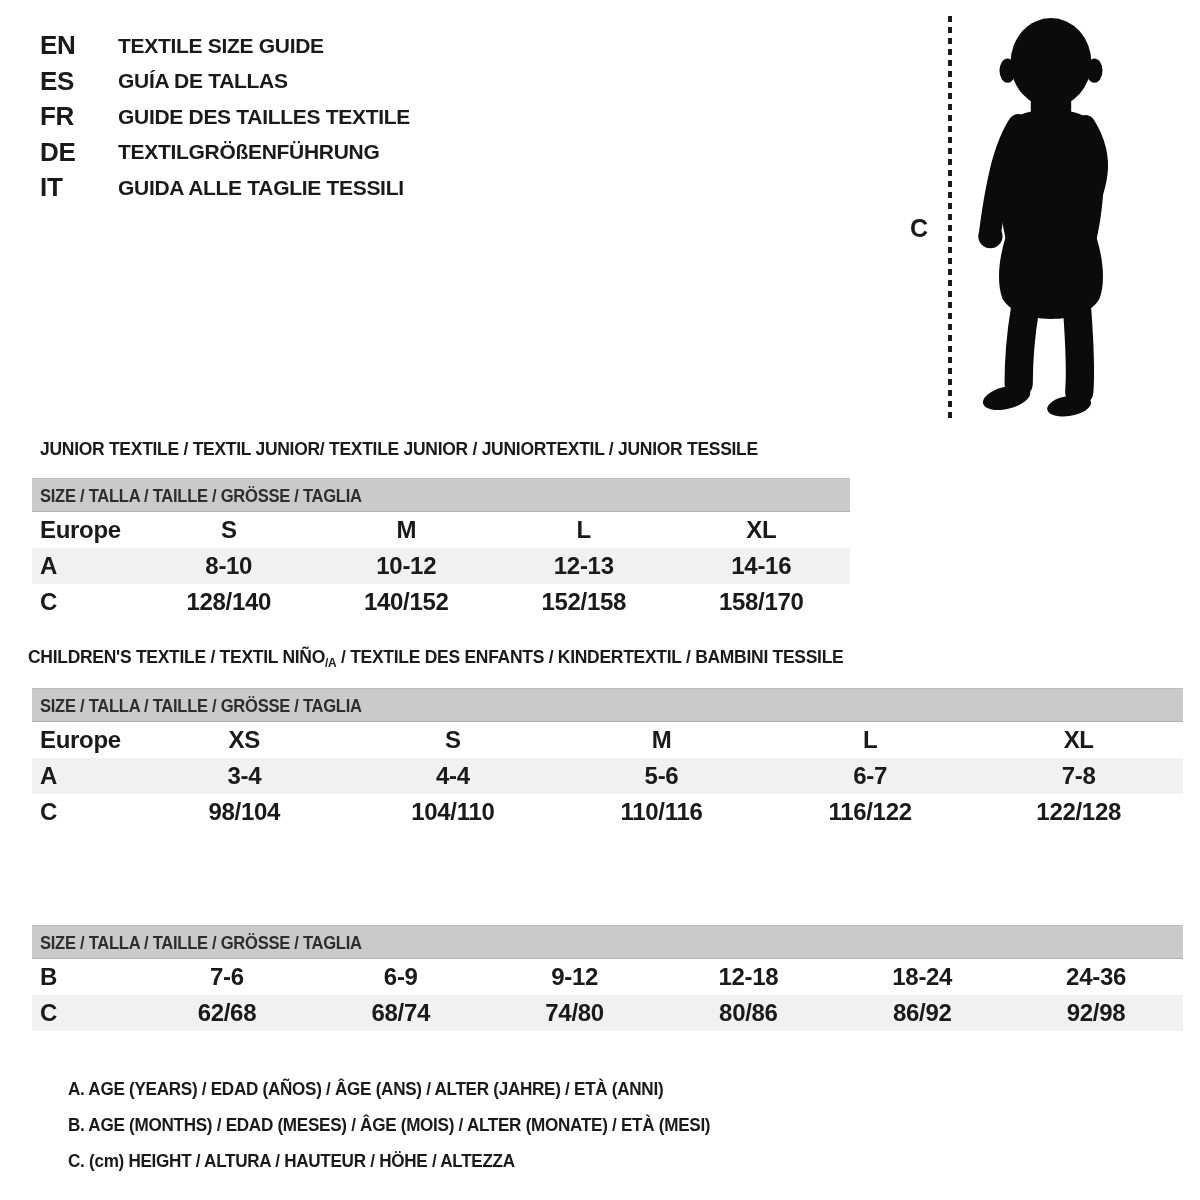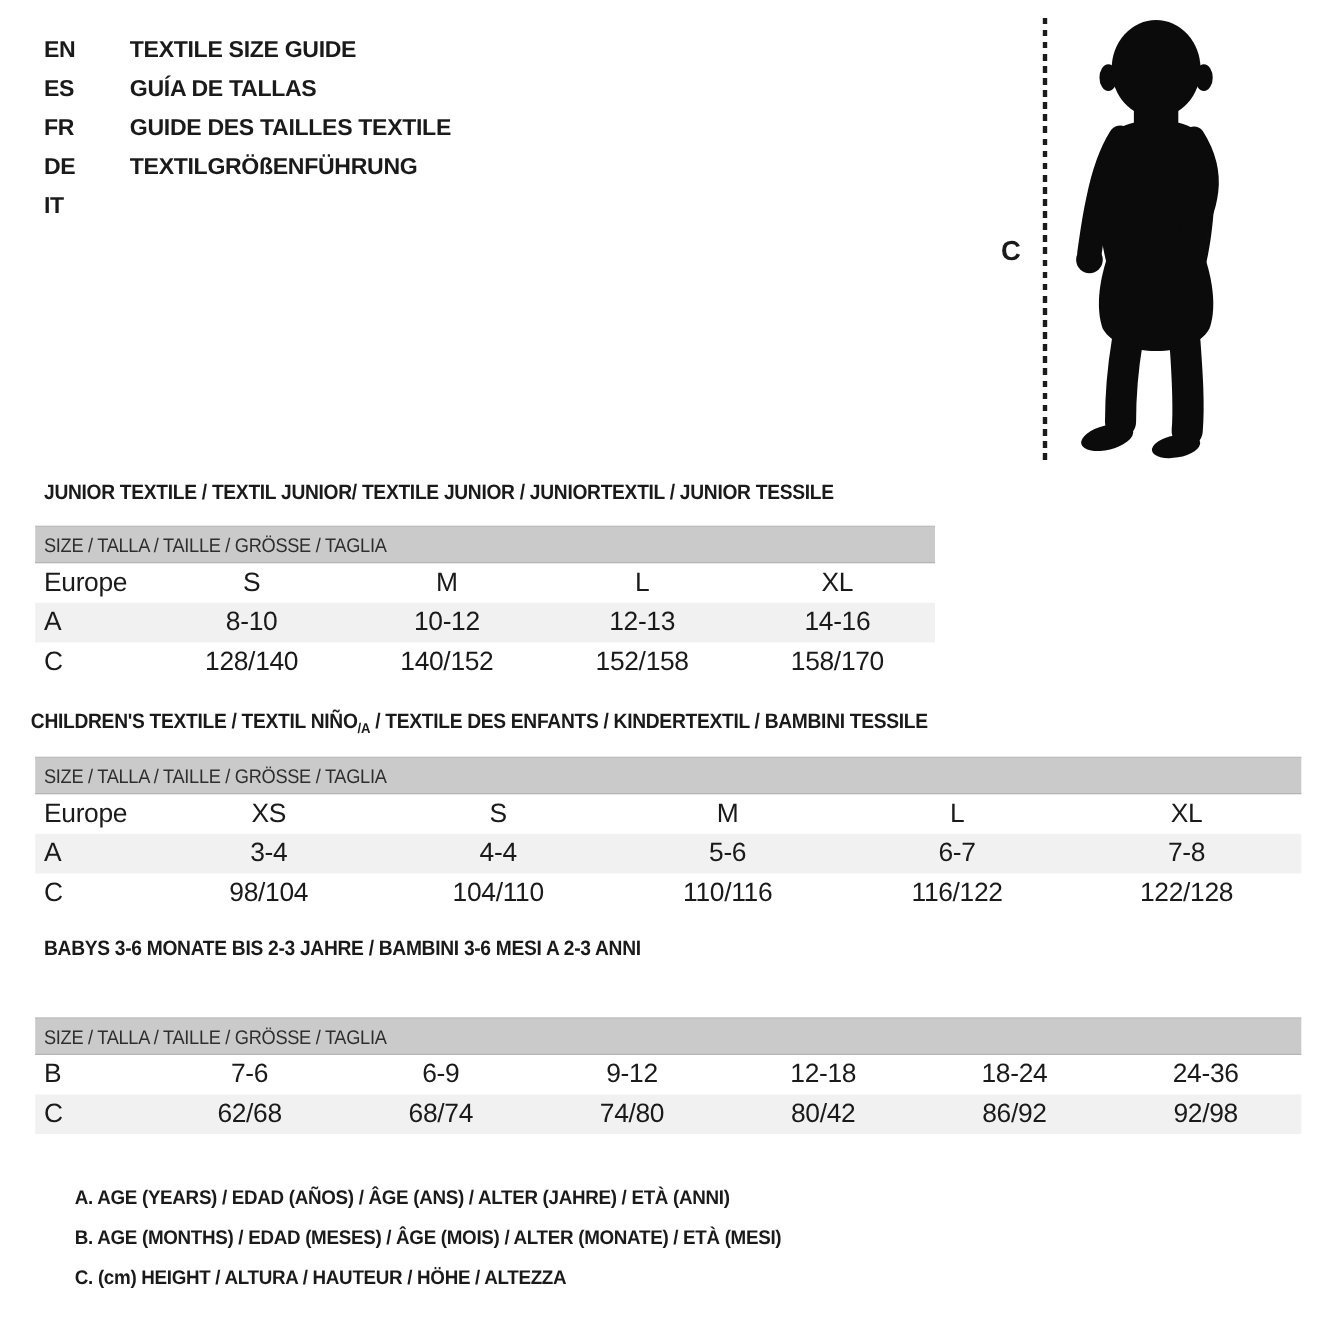--- a/index.html
+++ b/index.html
@@ -5,36 +5,36 @@
   html,body{margin:0;padding:0;}
   body{
     width:1200px;height:1200px;background:#ffffff;position:relative;overflow:hidden;
     font-family:"Liberation Sans",sans-serif;color:#1a1a1a;
     -webkit-font-smoothing:antialiased;
   }
   .abs{position:absolute;}
   
   .lang-block{left:40px;top:28px;}
   .lang-row{display:flex;height:35.5px;align-items:center;}
-  .lang-code{width:78px;font-size:21px;font-weight:bold;letter-spacing:-0.3px;}
+  .lang-code{width:78px;font-size:26px;font-weight:bold;letter-spacing:-0.3px;}
   .lang-label{font-size:21px;font-weight:bold;letter-spacing:-0.3px;white-space:nowrap;}
   
   .measure-line{
     left:948px;top:16px;width:4px;height:404px;
     background:repeating-linear-gradient(to bottom,#1b1b1b 0 6px,transparent 6px 11px);
   }
   .measure-label{left:910px;top:214px;font-size:25px;font-weight:bold;}
   .silhouette{left:956px;top:8px;}
   
   .sec-title{font-size:19px;font-weight:bold;white-space:nowrap;}
   .cond{display:inline-block;transform:scaleX(0.92);transform-origin:0 50%;letter-spacing:-0.3px;}
   .cond95{display:inline-block;transform:scaleX(0.95);transform-origin:0 50%;letter-spacing:-0.3px;}
   .sub-a{font-size:13px;vertical-align:-4px;font-weight:bold;}
   
-  .size-table{font-weight:normal;}
+  .size-table{font-weight:bold;}
   .t-head{
     height:34px;line-height:34px;background:#cacaca;
     border-top:1px solid #bdbdbd;border-bottom:1px solid #b2b2b2;
     padding-left:8px;box-sizing:border-box;font-size:18px;color:#2e2e2e;white-space:nowrap;
   }
   .t-row{display:flex;height:36px;align-items:center;font-size:24px;}
   .t-row.shaded{background:#f1f1f1;}
   .t-lbl{width:100px;padding-left:8px;letter-spacing:-0.3px;}
   .t-val{flex:1;text-align:center;letter-spacing:-0.3px;}
   
@@ -58,20 +58,21 @@
   <div class="lang-row">
     <span class="lang-code">FR</span>
     <span class="lang-label">GUIDE DES TAILLES TEXTILE</span>
   </div>
   <div class="lang-row">
     <span class="lang-code">DE</span>
     <span class="lang-label">TEXTILGRÖßENFÜHRUNG</span>
   </div>
   <div class="lang-row">
     <span class="lang-code">IT</span>
+    <span class="lang-label">GUIDA ALLE TAGLIE TESSILI</span>
   </div>
 </div>
 
 <div class="abs measure-line"></div>
 <div class="abs measure-label">C</div>
 <svg class="abs silhouette" width="192" height="416" viewBox="0 0 95 206" aria-hidden="true">
   <g fill="#0b0b0b" stroke="none">
     <ellipse cx="47" cy="27" rx="20" ry="22"></ellipse>
     <ellipse cx="25.5" cy="31" rx="4" ry="6"></ellipse>
     <ellipse cx="68.5" cy="31" rx="4" ry="6"></ellipse>
@@ -148,41 +149,40 @@
     <span class="t-lbl">C</span>
     <span class="t-val">98/104</span>
     <span class="t-val">104/110</span>
     <span class="t-val">110/116</span>
     <span class="t-val">116/122</span>
     <span class="t-val">122/128</span>
   </div>
 </div>
 
 <div class="abs sec-title babies-title" style="left:40px;top:844px;">
-  <div><span class="cond">BABYS 3-6 MONATE BIS 2-3 JAHRE / BAMBINI 3-6 MESI A 2-3 ANNI</span></div>
 </div>
 <div class="abs size-table" style="left:32px;top:925px;width:1151px;">
   <div class="t-head">
     <span class="cond">SIZE / TALLA / TAILLE / GRÖSSE / TAGLIA</span>
   </div>
   <div class="t-row">
     <span class="t-lbl">B</span>
     <span class="t-val">7-6</span>
     <span class="t-val">6-9</span>
     <span class="t-val">9-12</span>
     <span class="t-val">12-18</span>
     <span class="t-val">18-24</span>
     <span class="t-val">24-36</span>
   </div>
   <div class="t-row shaded">
     <span class="t-lbl">C</span>
     <span class="t-val">62/68</span>
     <span class="t-val">68/74</span>
     <span class="t-val">74/80</span>
-    <span class="t-val">80/42</span>
+    <span class="t-val">80/86</span>
     <span class="t-val">86/92</span>
     <span class="t-val">92/98</span>
   </div>
 </div>
 
 <div class="abs legend">
   <div class="legend-line"><span class="cond95">A. AGE (YEARS) / EDAD (AÑOS) / ÂGE (ANS) / ALTER (JAHRE) / ETÀ (ANNI)</span></div>
   <div class="legend-line"><span class="cond95">B. AGE (MONTHS) / EDAD (MESES) / ÂGE (MOIS) / ALTER (MONATE) / ETÀ (MESI)</span></div>
   <div class="legend-line"><span class="cond95">C. (cm) HEIGHT / ALTURA / HAUTEUR / HÖHE / ALTEZZA</span></div>
 </div>

